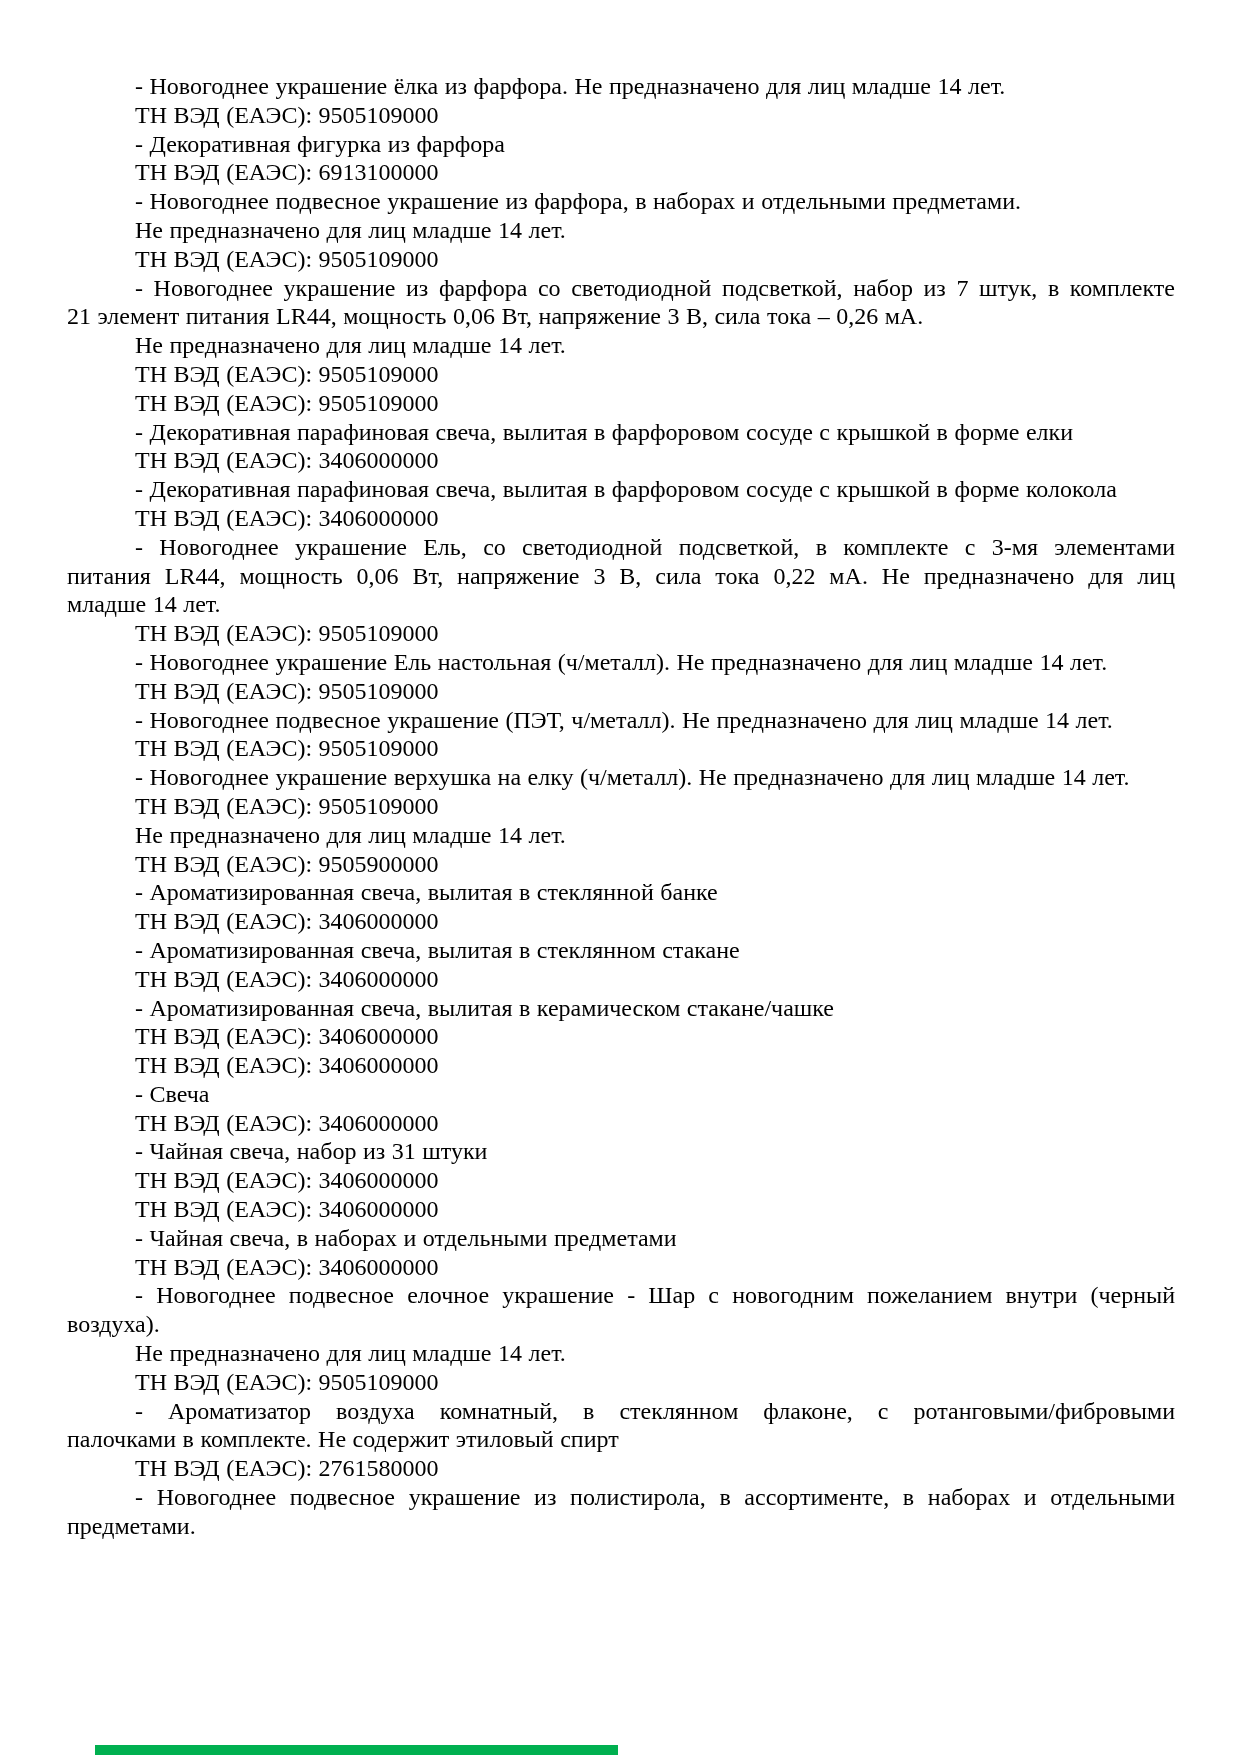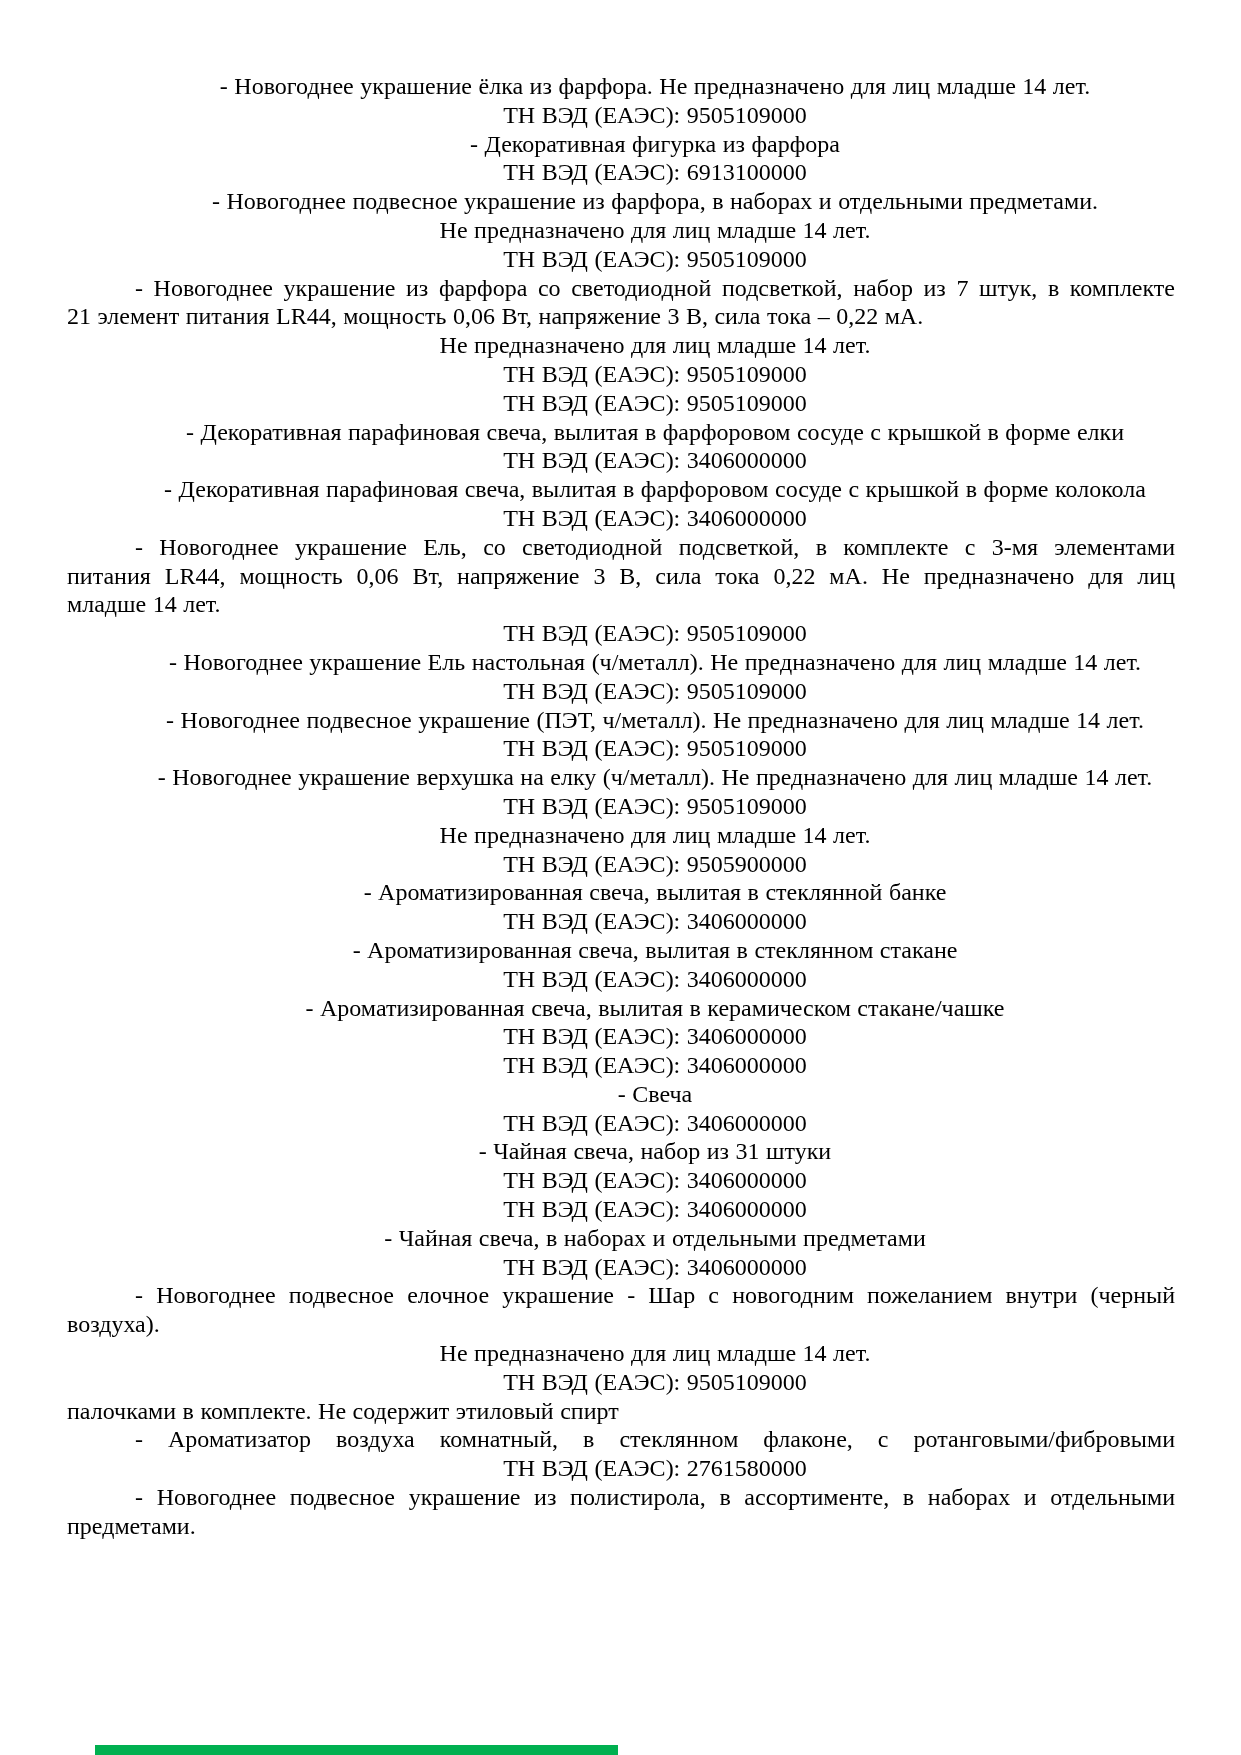--- a/index.html
+++ b/index.html
@@ -15,21 +15,21 @@
     padding:72px 66px 0 67px;
     box-sizing:border-box;
   }
   .line{
     font-size:24px;
     line-height:28.8px;
     color:#000000;
     text-align:left;
     word-spacing:0.5px;
   }
-  .line.indent{padding-left:68px;text-align:center;}
+  .line.indent{padding-left:68px;}
   .line.fill{
     text-align:justify;
     text-align-last:justify;
   }
   .hl{
     position:absolute;
     left:95px;bottom:0;
     width:523px;height:10px;
   }
 </style>
@@ -39,21 +39,21 @@
 <div class="page">
   <div id="textbody">
       <div class="line indent">- Новогоднее украшение ёлка из фарфора. Не предназначено для лиц младше 14 лет.</div>
       <div class="line indent">ТН ВЭД (ЕАЭС): 9505109000</div>
       <div class="line indent">- Декоративная фигурка из фарфора</div>
       <div class="line indent">ТН ВЭД (ЕАЭС): 6913100000</div>
       <div class="line indent">- Новогоднее подвесное украшение из фарфора, в наборах и отдельными предметами.</div>
       <div class="line indent">Не предназначено для лиц младше 14 лет.</div>
       <div class="line indent">ТН ВЭД (ЕАЭС): 9505109000</div>
       <div class="line indent fill">- Новогоднее украшение из фарфора со светодиодной подсветкой, набор из 7 штук, в комплекте</div>
-      <div class="line">21 элемент питания LR44, мощность 0,06 Вт, напряжение 3 В, сила тока – 0,22 мА.</div>
+      <div class="line">21 элемент питания LR44, мощность 0,06 Вт, напряжение 3 В, сила тока – 0,26 мА.</div>
       <div class="line indent">Не предназначено для лиц младше 14 лет.</div>
       <div class="line indent">ТН ВЭД (ЕАЭС): 9505109000</div>
       <div class="line indent">ТН ВЭД (ЕАЭС): 9505109000</div>
       <div class="line indent">- Декоративная парафиновая свеча, вылитая в фарфоровом сосуде с крышкой в форме елки</div>
       <div class="line indent">ТН ВЭД (ЕАЭС): 3406000000</div>
       <div class="line indent">- Декоративная парафиновая свеча, вылитая в фарфоровом сосуде с крышкой в форме колокола</div>
       <div class="line indent">ТН ВЭД (ЕАЭС): 3406000000</div>
       <div class="line indent fill">- Новогоднее украшение Ель, со светодиодной подсветкой, в комплекте с 3-мя элементами</div>
       <div class="line fill">питания LR44, мощность 0,06 Вт, напряжение 3 В, сила тока 0,22 мА. Не предназначено для лиц</div>
       <div class="line">младше 14 лет.</div>
@@ -77,20 +77,20 @@
       <div class="line indent">ТН ВЭД (ЕАЭС): 3406000000</div>
       <div class="line indent">- Чайная свеча, набор из 31 штуки</div>
       <div class="line indent">ТН ВЭД (ЕАЭС): 3406000000</div>
       <div class="line indent">ТН ВЭД (ЕАЭС): 3406000000</div>
       <div class="line indent">- Чайная свеча, в наборах и отдельными предметами</div>
       <div class="line indent">ТН ВЭД (ЕАЭС): 3406000000</div>
       <div class="line indent fill">- Новогоднее подвесное елочное украшение - Шар с новогодним пожеланием внутри (черный</div>
       <div class="line">воздуха).</div>
       <div class="line indent">Не предназначено для лиц младше 14 лет.</div>
       <div class="line indent">ТН ВЭД (ЕАЭС): 9505109000</div>
+      <div class="line indent fill">- Ароматизатор воздуха комнатный, в стеклянном флаконе, с ротанговыми/фибровыми</div>
       <div class="line">палочками в комплекте. Не содержит этиловый спирт</div>
-      <div class="line indent fill">- Ароматизатор воздуха комнатный, в стеклянном флаконе, с ротанговыми/фибровыми</div>
       <div class="line indent">ТН ВЭД (ЕАЭС): 2761580000</div>
       <div class="line indent fill">- Новогоднее подвесное украшение из полистирола, в ассортименте, в наборах и отдельными</div>
       <div class="line">предметами.</div>
     </div>
   <div class="hl" id="hlbar" style="background: rgb(0, 176, 80);"></div>
 </div>
 
 </body></html>

